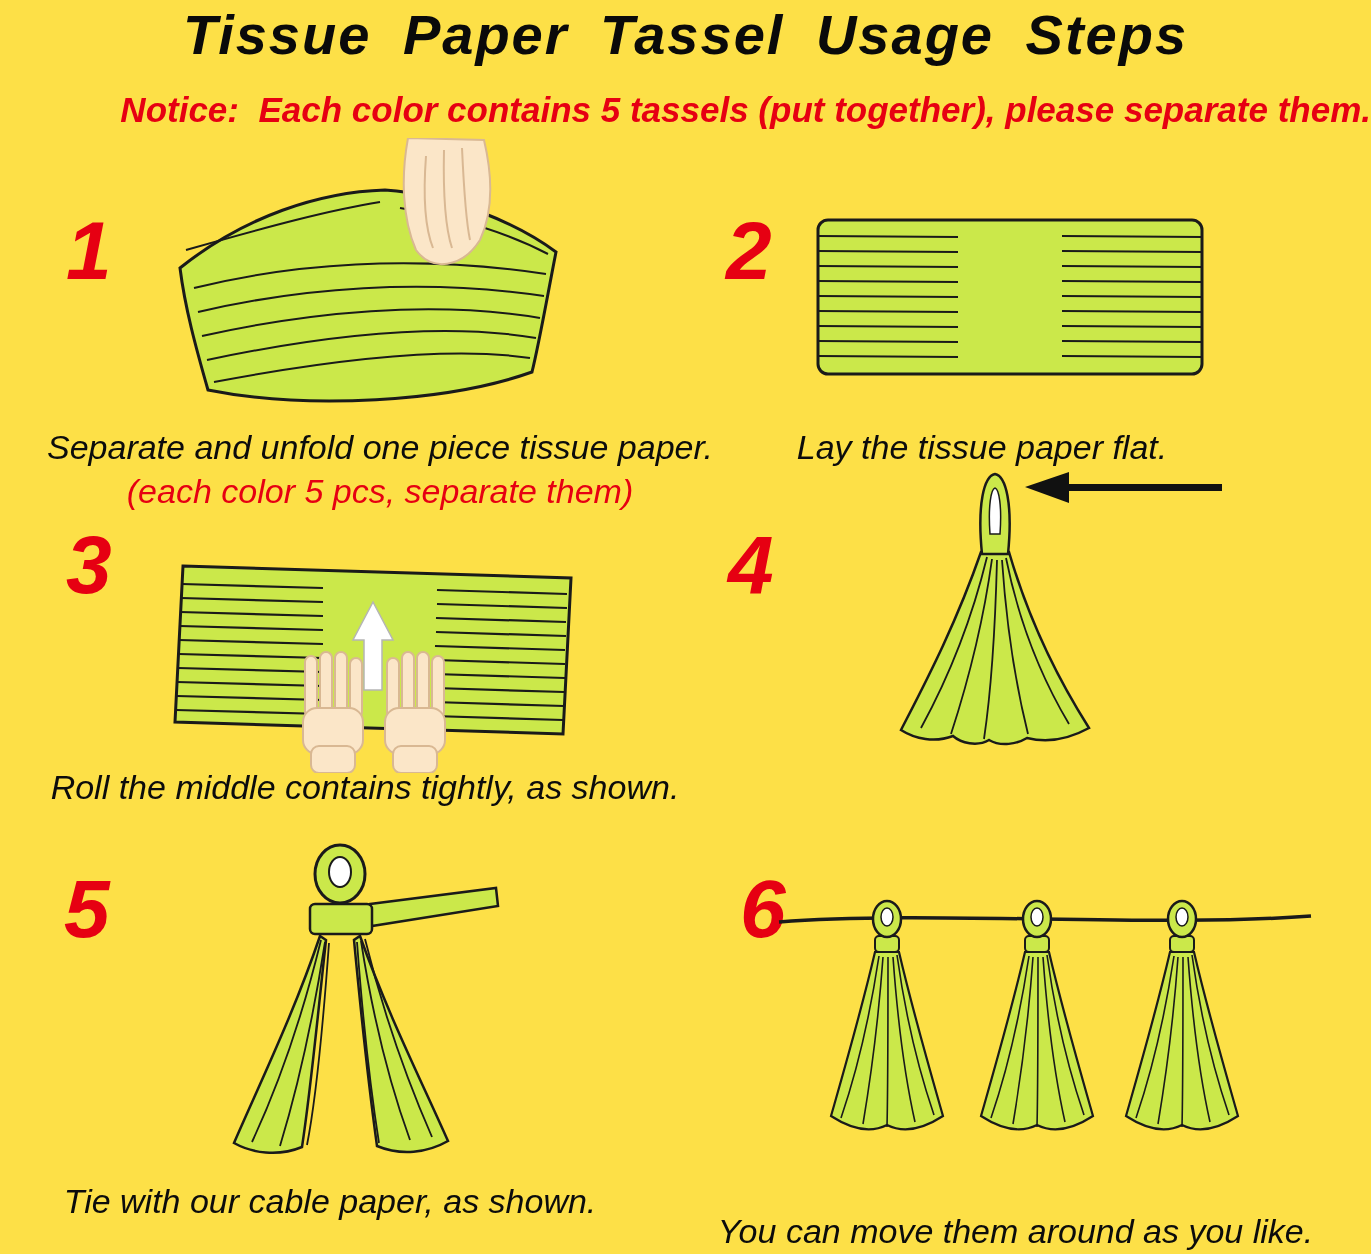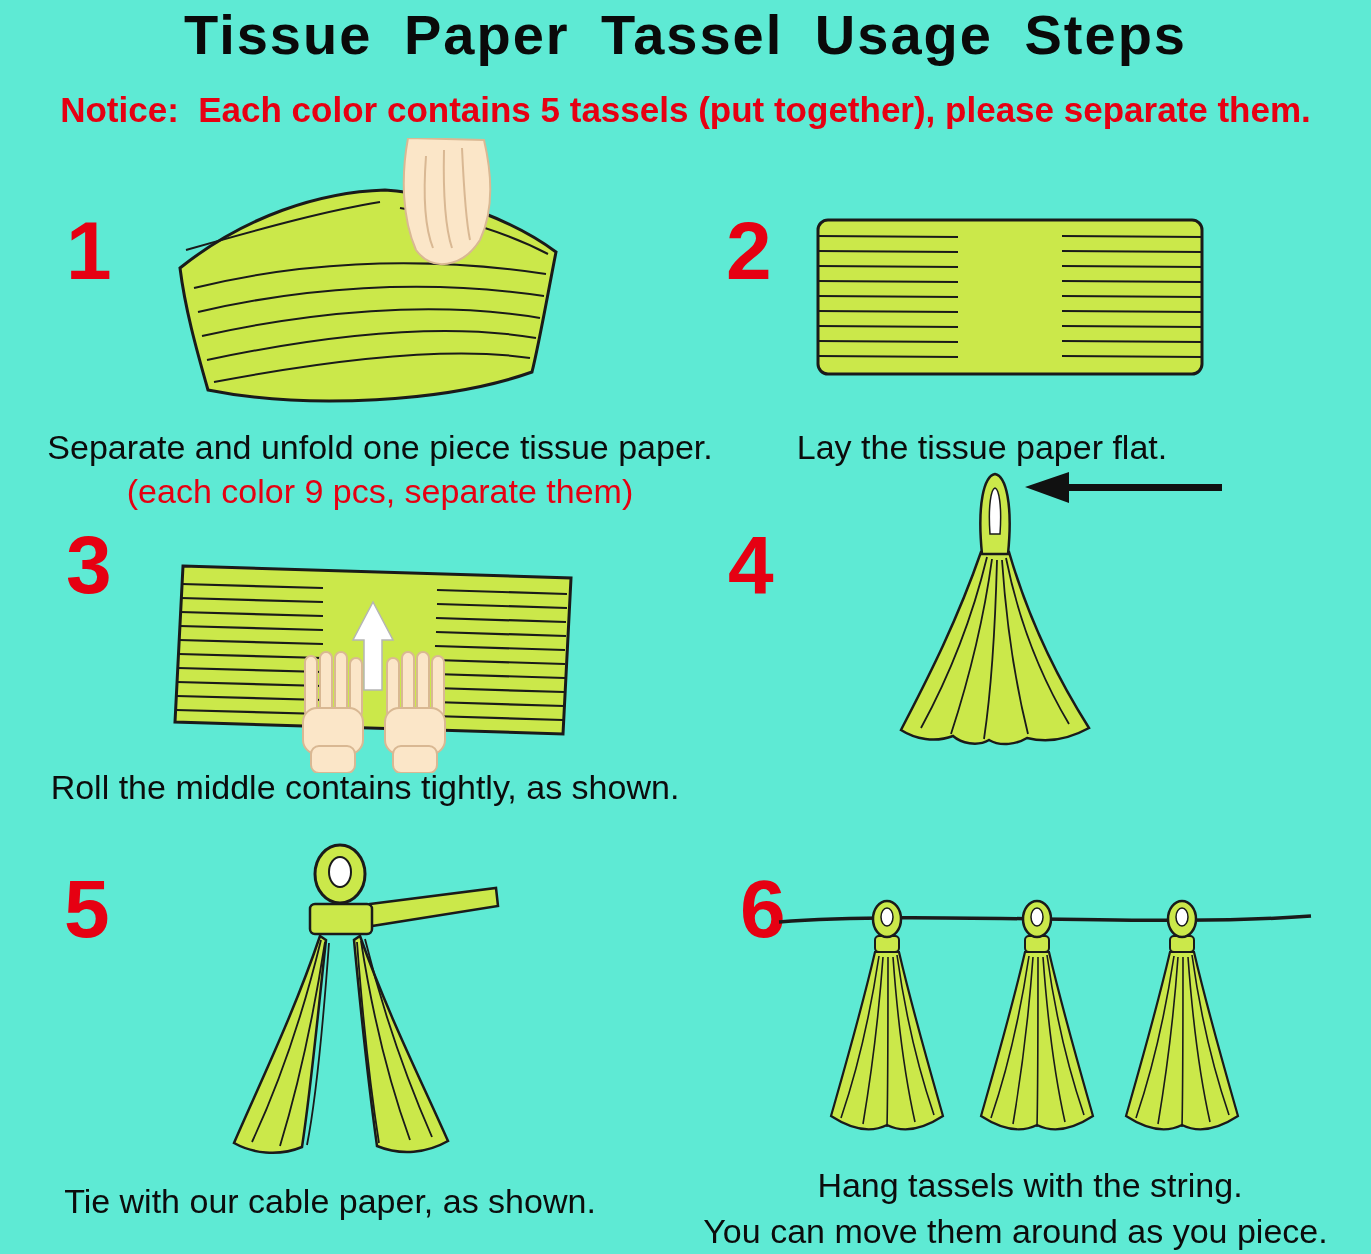--- a/index.html
+++ b/index.html
@@ -1,27 +1,27 @@
 <!DOCTYPE html>
 <html style="--accent-red: #e60012; --tissue-green: #cbe84a;"><head>
 <meta charset="utf-8">
 <style>
   * { margin:0; padding:0; box-sizing:border-box; }
   html,body { background:#ffffff; }
   .canvas {
-    position:relative; width:1371px; height:1254px; background:#5eead4;
-    font-family:"Liberation Sans", sans-serif; overflow:hidden;
+    position:relative; width:1371px; height:1254px; background:#fde047;
+    font-family:"Liberation Sans", sans-serif; overflow:hidden;font-style:italic;
   }
   .title {
     position:absolute; top:2px; left:0; width:100%; text-align:center;
     font-size:56px; font-weight:700; color:#0a0a0a;
     letter-spacing:2px; word-spacing:14px; white-space:pre;
   }
   .notice {
-    position:absolute; top:90px; left:0; width:100%; text-align:center;
+    position:absolute; top:90px; left:0; width:100%; text-align:right;
     font-size:35px; font-weight:700; color:var(--accent-red,#e60012); white-space:pre;
   }
   .step-number {
     position:absolute; font-size:82px; font-weight:700;
     color:var(--accent-red,#e60012); line-height:1;
   }
   .caption { position:absolute; font-size:34px; color:#0c0c0c; text-align:center; white-space:pre; }
   .caption.sub { color:var(--accent-red,#e60012); }
   .ill { position:absolute; }
 
@@ -75,21 +75,21 @@
       <path d="M250,70 C310,80 360,96 398,116"></path>
     </g>
     <path class="hand" stroke-width="2" d="M258,0 L334,2 C342,36 344,72 330,102 C312,130 282,134 266,112 C252,80 251,38 258,0 Z"></path>
     <g class="skin-line" stroke-width="2">
       <path d="M276,18 C273,58 275,90 283,110"></path>
       <path d="M294,12 C293,58 296,92 302,110"></path>
       <path d="M312,10 C314,54 317,88 320,102"></path>
     </g>
   </svg>
   <div class="caption c1">Separate and unfold one piece tissue paper.</div>
-  <div class="caption sub c1s">(each color 9 pcs, separate them)</div>
+  <div class="caption sub c1s">(each color 5 pcs, separate them)</div>
 
   <div class="step-number n2">2</div>
   <svg class="ill i2" viewBox="0 0 400 170">
     <rect class="tg" stroke-width="3" x="8" y="8" width="384" height="154" rx="10"></rect>
     <g class="ink" stroke-width="2.2">
       <path d="M8,24 L148,25"></path>
         <path d="M8,39 L148,40"></path>
         <path d="M8,54 L148,55"></path>
       <path d="M8,69 L148,70"></path>
         <path d="M8,84 L148,85"></path>
@@ -231,16 +231,15 @@
         <path d="M403,65 C398,135 390,190 383,232"></path>
         <path d="M408,65 C408,138 408,194 407,235"></path>
         <path d="M413,65 C418,134 426,190 435,230"></path>
         <path d="M417,63 C426,128 440,182 454,223"></path>
       </g>
       <rect class="tg" stroke-width="2" x="395" y="44" width="24" height="16" rx="4"></rect>
       <ellipse class="tg" stroke-width="2.5" cx="407" cy="27" rx="14" ry="18"></ellipse>
       <ellipse class="hole" stroke-width="1.5" cx="407" cy="25" rx="6" ry="9"></ellipse>
     </g>
   </svg>
-  <div class="caption c6a">Hang tassels with the string.</div>
-  <div class="caption c6b">You can move them around as you piece.</div>
+  <div class="caption c6b">You can move them around as you like.</div>
 
 </div>
 
 </body></html>

